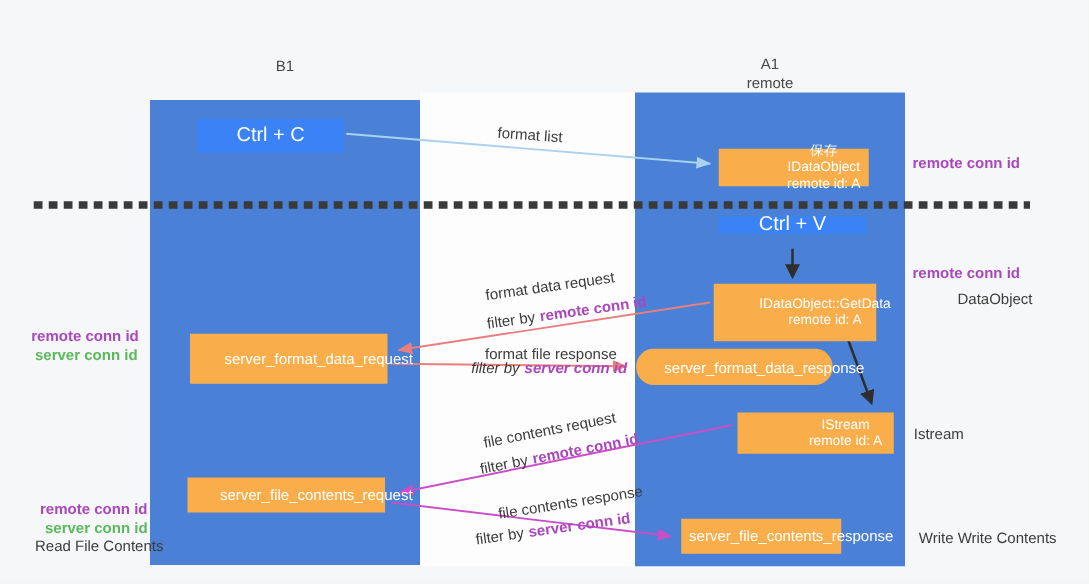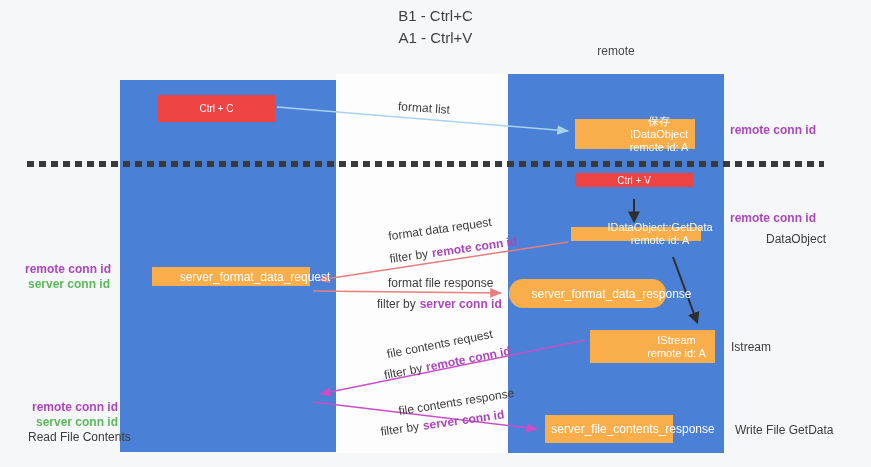--- a/index.html
+++ b/index.html
@@ -9,45 +9,43 @@
   .mid-strip{left:336px;top:74px;width:172px;height:379px;background:#fdfdfe;}
   .col{background:#4a80d6;}
   .col-left{left:120px;top:80px;width:216px;height:372px;}
   .col-right{left:508px;top:74px;width:216px;height:379px;}
   .title{left:0;top:5px;width:871px;text-align:center;font-size:15px;line-height:22px;color:#3f3f3f;}
   .colhead{width:216px;text-align:center;font-size:12px;line-height:15px;color:#474747;}
   .head-left{left:120px;top:46px;}
   .head-right{left:508px;top:44px;}
   .box{display:flex;flex-direction:column;align-items:center;justify-content:center;
        color:#ffffff;text-align:center;box-sizing:border-box;}
-  .green{background:#ef4444;font-size:10px;}
+  .green{background:#3b82f6;font-size:16px;}
   .orange{background:#f9ae4b;padding-left:48px;}
   .one{font-size:12px;}
   .two{font-size:11px;line-height:13px;}
   .lbl{font-size:12px;color:#3c3c3c;white-space:nowrap;}
   .tp{color:#ab47bc;font-weight:bold;}
   .tg{color:#5cb85c;font-weight:bold;}
   .fval{margin-left:4px;}
   svg{position:absolute;left:0;top:0;pointer-events:none;}
 </style>
 </head>
 <body>
 
 <div id="stage">
 
   <div class="abs mid-strip"></div>
 
-  <div class="abs title">
-    <div>B1 - Ctrl+C</div>
-    <div>A1 - Ctrl+V</div>
-  </div>
 
   <div class="abs colhead head-left">
+    <div>B1</div>
   </div>
   <div class="abs colhead head-right">
+    <div>A1</div>
     <div>remote</div>
   </div>
 
   <div class="abs col col-left"></div>
   <div class="abs col col-right"></div>
 
   <svg width="871" height="467" viewBox="0 0 871 467">
     <defs>
       <marker id="mk-blue" viewBox="0 0 10 10" refX="9" refY="5" markerWidth="8" markerHeight="8" orient="auto">
         <path d="M0,1 L10,5 L0,9 z" fill="#a8d2ef"></path>
@@ -73,32 +71,35 @@
     <line x1="568" y1="242" x2="319" y2="280" stroke-width="1.5" marker-end="url(#mk-salmon)" stroke="#e87e7e"></line>
     <line x1="313" y1="291" x2="501" y2="293" stroke-width="1.5" marker-end="url(#mk-salmon)" stroke="#e87e7e"></line>
 
     <line x1="586" y1="340" x2="320" y2="394" stroke-width="1.5" marker-end="url(#mk-magenta)" stroke="#c94fc9"></line>
     <line x1="313" y1="402" x2="537" y2="429" stroke-width="1.5" marker-end="url(#mk-magenta)" stroke="#c94fc9"></line>
   </svg>
 
   <div class="abs box green" style="left:158px;top:95px;width:117px;height:27px;">
     <span>Ctrl + C</span>
   </div>
-  <div class="abs box orange one" style="left:152px;top:267px;width:158px;height:19px;">
+  <div class="abs box orange one" style="left:152px;top:267px;width:158px;height:40px;">
     <span>server_format_data_request</span>
+  </div>
+  <div class="abs box orange one" style="left:150px;top:382px;width:158px;height:28px;">
+    <span>server_file_contents_request</span>
   </div>
 
   <div class="abs box orange two" style="left:575px;top:119px;width:120px;height:30px;">
     <span>保存IDataObject</span>
     <span>remote id: A</span>
   </div>
   <div class="abs box green" style="left:575px;top:173px;width:118px;height:14px;">
     <span>Ctrl + V</span>
   </div>
-  <div class="abs box orange two" style="left:571px;top:227px;width:130px;height:14px;">
+  <div class="abs box orange two" style="left:571px;top:227px;width:130px;height:46px;">
     <span>IDataObject::GetData</span>
     <span>remote id: A</span>
   </div>
   <div class="abs box orange one" style="left:509px;top:279px;width:157px;height:29px;border-radius:14px;">
     <span>server_format_data_response</span>
   </div>
   <div class="abs box orange two" style="left:590px;top:330px;width:125px;height:33px;">
     <span>IStream</span>
     <span>remote id: A</span>
   </div>
@@ -107,39 +108,39 @@
   </div>
 
   <div class="abs lbl" style="left:398px;top:101px;transform:rotate(4deg);">format list</div>
 
   <div class="abs lbl" style="left:388px;top:222px;transform:rotate(-8deg);">format data request</div>
   <div class="abs lbl" style="left:389px;top:243px;transform:rotate(-8deg);">
     <span>filter by</span><span class="tp fval">remote conn id</span>
   </div>
 
   <div class="abs lbl" style="left:388px;top:276px;">format file response</div>
-  <div class="abs lbl" style="left:377px;top:297px;">
+  <div class="abs lbl" style="left:377px;top:287px;font-style:italic;">
     <span>filter by</span><span class="tp fval">server conn id</span>
   </div>
 
   <div class="abs lbl" style="left:386px;top:337px;transform:rotate(-11deg);">file contents request</div>
   <div class="abs lbl" style="left:383px;top:356px;transform:rotate(-11deg);">
     <span>filter by</span><span class="tp fval">remote conn id</span>
   </div>
 
   <div class="abs lbl" style="left:398px;top:395px;transform:rotate(-9deg);">file contents response</div>
   <div class="abs lbl" style="left:380px;top:416px;transform:rotate(-8deg);">
     <span>filter by</span><span class="tp fval">server conn id</span>
   </div>
 
   <div class="abs lbl tp" style="left:730px;top:123px;">remote conn id</div>
   <div class="abs lbl tp" style="left:730px;top:211px;">remote conn id</div>
   <div class="abs lbl" style="left:730px;top:232px;margin-left:36px;">DataObject</div>
   <div class="abs lbl" style="left:731px;top:340px;">Istream</div>
-  <div class="abs lbl" style="left:735px;top:423px;">Write File GetData</div>
+  <div class="abs lbl" style="left:735px;top:423px;">Write Write Contents</div>
 
   <div class="abs lbl tp" style="left:25px;top:262px;">remote conn id</div>
   <div class="abs lbl tg" style="left:28px;top:277px;">server conn id</div>
   <div class="abs lbl" style="left:28px;top:382px;margin-top:48px;">Read File Contents</div>
   <div class="abs lbl tp" style="left:32px;top:400px;">remote conn id</div>
   <div class="abs lbl tg" style="left:36px;top:415px;">server conn id</div>
 
 </div>
 
 </body></html>

